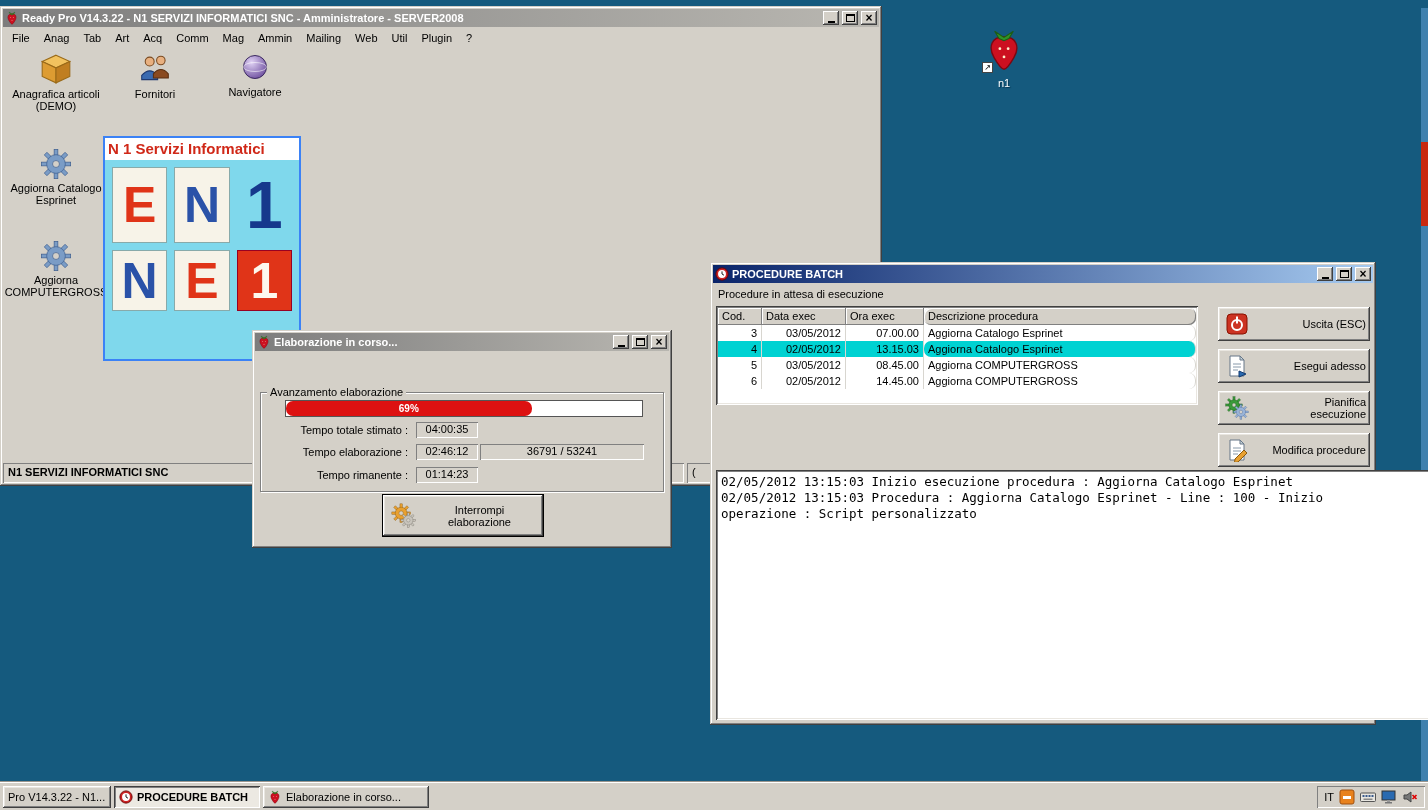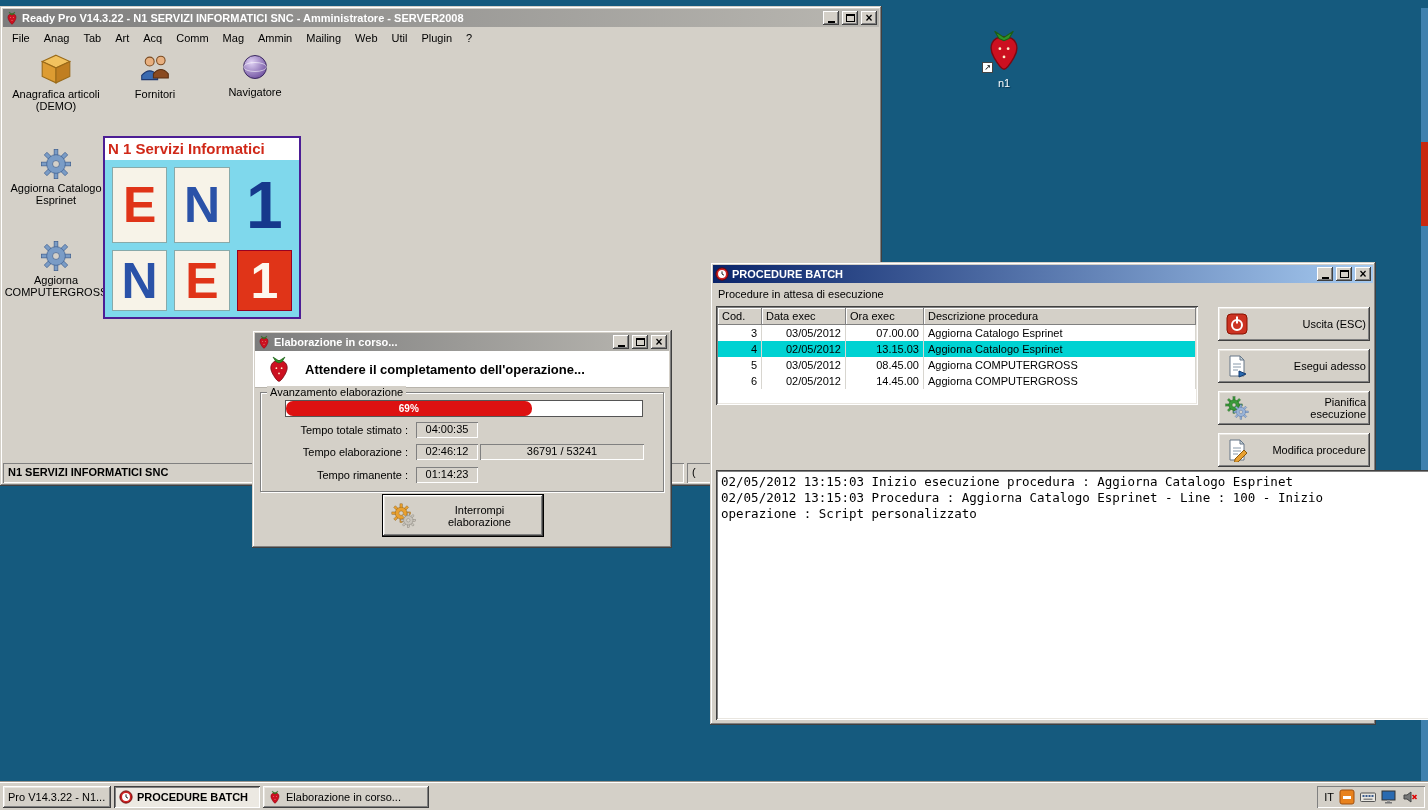--- a/index.html
+++ b/index.html
@@ -23,21 +23,21 @@
   .g-close { font-size:12px; font-weight:bold; line-height:10px; }
 
   
   #main-window { left:0; top:6px; width:882px; height:480px; z-index:1; }
   #menubar { position:absolute; left:3px; right:3px; top:22px; height:20px; display:flex; align-items:center; padding:0 2px; }
   .menu-item { padding:3px 7px; }
   .shortcut { position:absolute; text-align:center; cursor:default; }
   .shortcut .ic { display:flex; justify-content:center; margin-bottom:2px; }
   .shortcut .lb { line-height:12px; }
   
-  #logo { position:absolute; left:103px; top:130px; width:198px; height:183px; border:2px solid #4c1d95; background:#7fd8ec; }
+  #logo { position:absolute; left:103px; top:130px; width:198px; height:225px; border:2px solid #3b82f6; background:#7fd8ec; }
   #logo-header { height:22px; background:#fff; color:#d02818; font-weight:bold; font-size:15px; line-height:21px; padding:0 3px; white-space:nowrap; }
   #logo-tiles { height:158px; display:grid; grid-template-columns:1fr 1fr 1fr; grid-template-rows:1fr 1fr; gap:7px; padding:7px; }
   .tile { display:flex; align-items:center; justify-content:center; font-weight:bold; font-size:50px; }
   .t-e { background:#f7f3e8; color:#e03418; border:1px solid #8aa; }
   .t-n { background:#f7f3e8; color:#2a52a8; border:1px solid #8aa; }
   .t-1a { background:transparent; color:#16388c; font-size:66px; }
   .t-1b { background:#e03418; color:#fdf8ee; border:1px solid #902; }
   
   #main-status { position:absolute; left:3px; right:3px; bottom:3px; height:20px; display:flex; gap:3px; }
   .status-panel { height:20px; line-height:19px; padding:0 5px; background:#d4d0c8; box-shadow: inset 1px 1px 0 #808080, inset -1px -1px 0 #ffffff; white-space:nowrap; overflow:hidden; }
@@ -62,21 +62,21 @@
   #batch-subtitle { position:absolute; left:8px; top:26px; }
   #batch-table { position:absolute; left:6px; top:44px; width:482px; height:99px; padding:2px; }
   .grid-head { display:flex; height:17px; }
   .gh { background:#d4d0c8; box-shadow: inset -1px -1px 0 #808080, inset 1px 1px 0 #fff; line-height:17px; padding:0 4px; overflow:hidden; white-space:nowrap; }
   .grid-row { display:flex; height:16px; background:#fff; }
   .gc { line-height:16px; padding:0 4px; border-right:1px solid #d8d6d0; overflow:hidden; white-space:nowrap; }
   .grid-row.sel .gc { background:#00d2d2; }
   .c0 { width:44px; text-align:right; }
   .c1 { width:84px; text-align:right; }
   .c2 { width:78px; text-align:right; }
-  .c3 { flex:1; text-align:left; }
+  .c3 { flex:1; text-align:left;border-radius:7px; }
   .grid-fill { flex:1; background:#fff; height:14px; }
   .side-btn { position:absolute; left:508px; width:152px; height:34px; display:flex; align-items:center; padding-left:7px; }
   .side-btn .lb { flex:1; text-align:right; padding-right:4px;margin-left:20px; }
   #log-area { position:absolute; left:6px; top:208px; width:782px; height:250px; }
   #log-text { position:absolute; left:5px; top:4px; right:22px; bottom:4px; font-family:"DejaVu Sans Mono","Liberation Mono",monospace; font-size:12.5px; line-height:16px; white-space:nowrap; overflow:hidden; }
   #log-scrollbar { position:absolute; right:3px; top:3px; bottom:3px; width:16px; background:#ece9e2; display:flex; flex-direction:column; justify-content:space-between; }
   .sb-btn { width:16px; height:16px; background:#d4d0c8; box-shadow: inset -1px -1px 0 #404040, inset 1px 1px 0 #fff, inset -2px -2px 0 #808080; display:flex; align-items:center; justify-content:center; }
   .arr-up { width:0; height:0; border-left:4px solid transparent; border-right:4px solid transparent; border-bottom:5px solid #000; }
   .arr-down { width:0; height:0; border-left:4px solid transparent; border-right:4px solid transparent; border-top:5px solid #000; }
 
@@ -350,26 +350,20 @@
           <span class="g-min"></span>
         </span>
       <span class="tbb">
           <span class="g-max"></span>
         </span>
       <span class="tbb">
           <span class="g-close">×</span>
         </span>
     </div>
 
-    <div id="pd-message">
-      <svg width="28" height="28" viewBox="0 0 16 16" style="margin-left:10px;">
-          <use href="#def-strawberry"></use>
-        </svg>
-      <span class="txt">Attendere il completamento dell'operazione...</span>
-    </div>
 
     <div class="groupbox" style="left:8px; top:62px; width:404px; height:100px;text-decoration:underline;">
       <span class="legend">Avanzamento elaborazione</span>
     </div>
 
     <div id="pbar">
       <div id="pbar-fill" style="width: 69%; border-radius: 7px;">69%</div>
     </div>
 
     <div class="pd-row" style="top:92px;">

